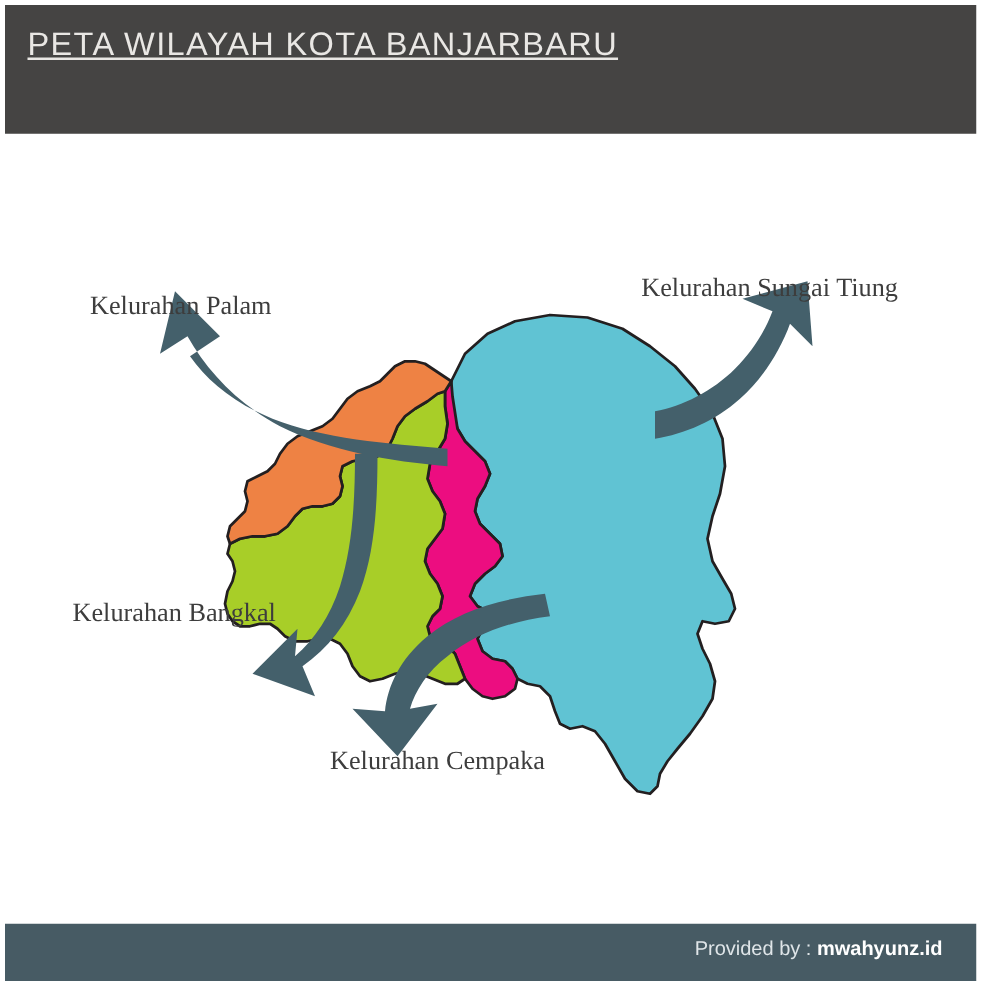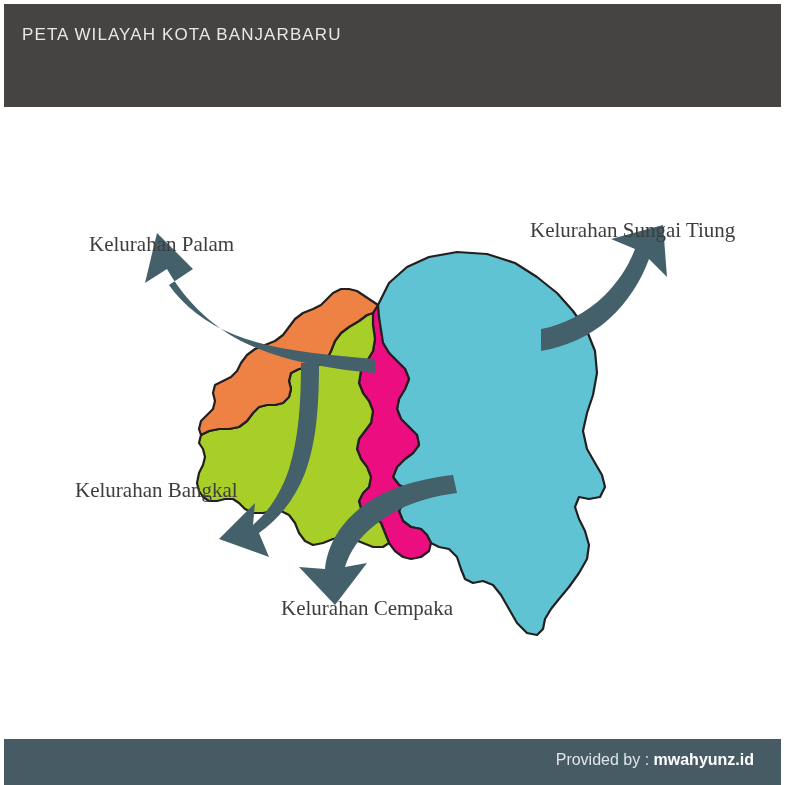--- a/index.html
+++ b/index.html
@@ -22,26 +22,27 @@
     left: 4px;
     top: 4px;
     width: 777px;
     height: 103px;
     background: #454443;
     box-sizing: border-box;
     padding: 18px 0 0 18px;
   }
   #header-subtitle {
     color: #e9e7e4;
-    font-size: 17px;
+    font-size: 26px;
     letter-spacing: 1.1px;
     font-weight: 400;
     line-height: 26px;
     white-space: nowrap;
     font-family: "Liberation Sans", sans-serif;
+    text-decoration: underline;
   }
   #header-title {
     color: #ffffff;
     font-size: 32px;
     letter-spacing: 0.6px;
     font-weight: 700;
     line-height: 42px;
     margin-top: 4px;
     white-space: nowrap;
     font-family: "Liberation Sans", sans-serif;
@@ -71,21 +72,20 @@
     color: #ffffff;
   }
 
   
   #map-stage {
     position: absolute;
     left: 0;
     top: 107px;
     width: 649px;
     height: 632px;
-    margin-left: 17px;
   }
   #map-svg {
     display: block;
     width: 785px;
     height: 632px;
   }
 
   .region-shape {
     stroke: #231f20;
     stroke-width: 2.2;

